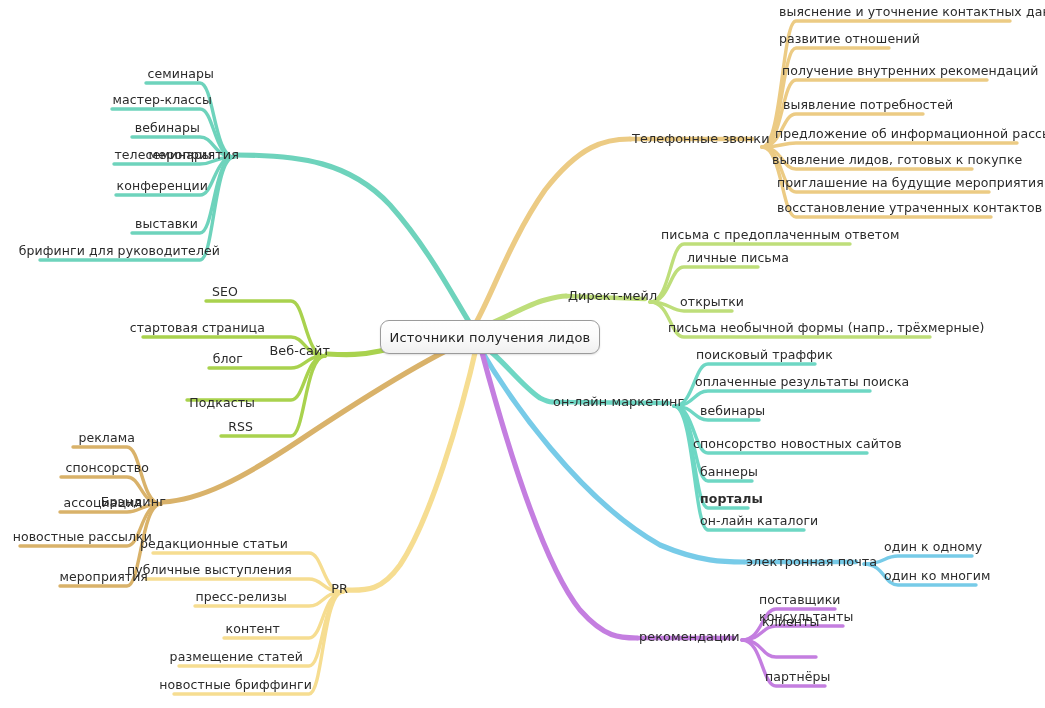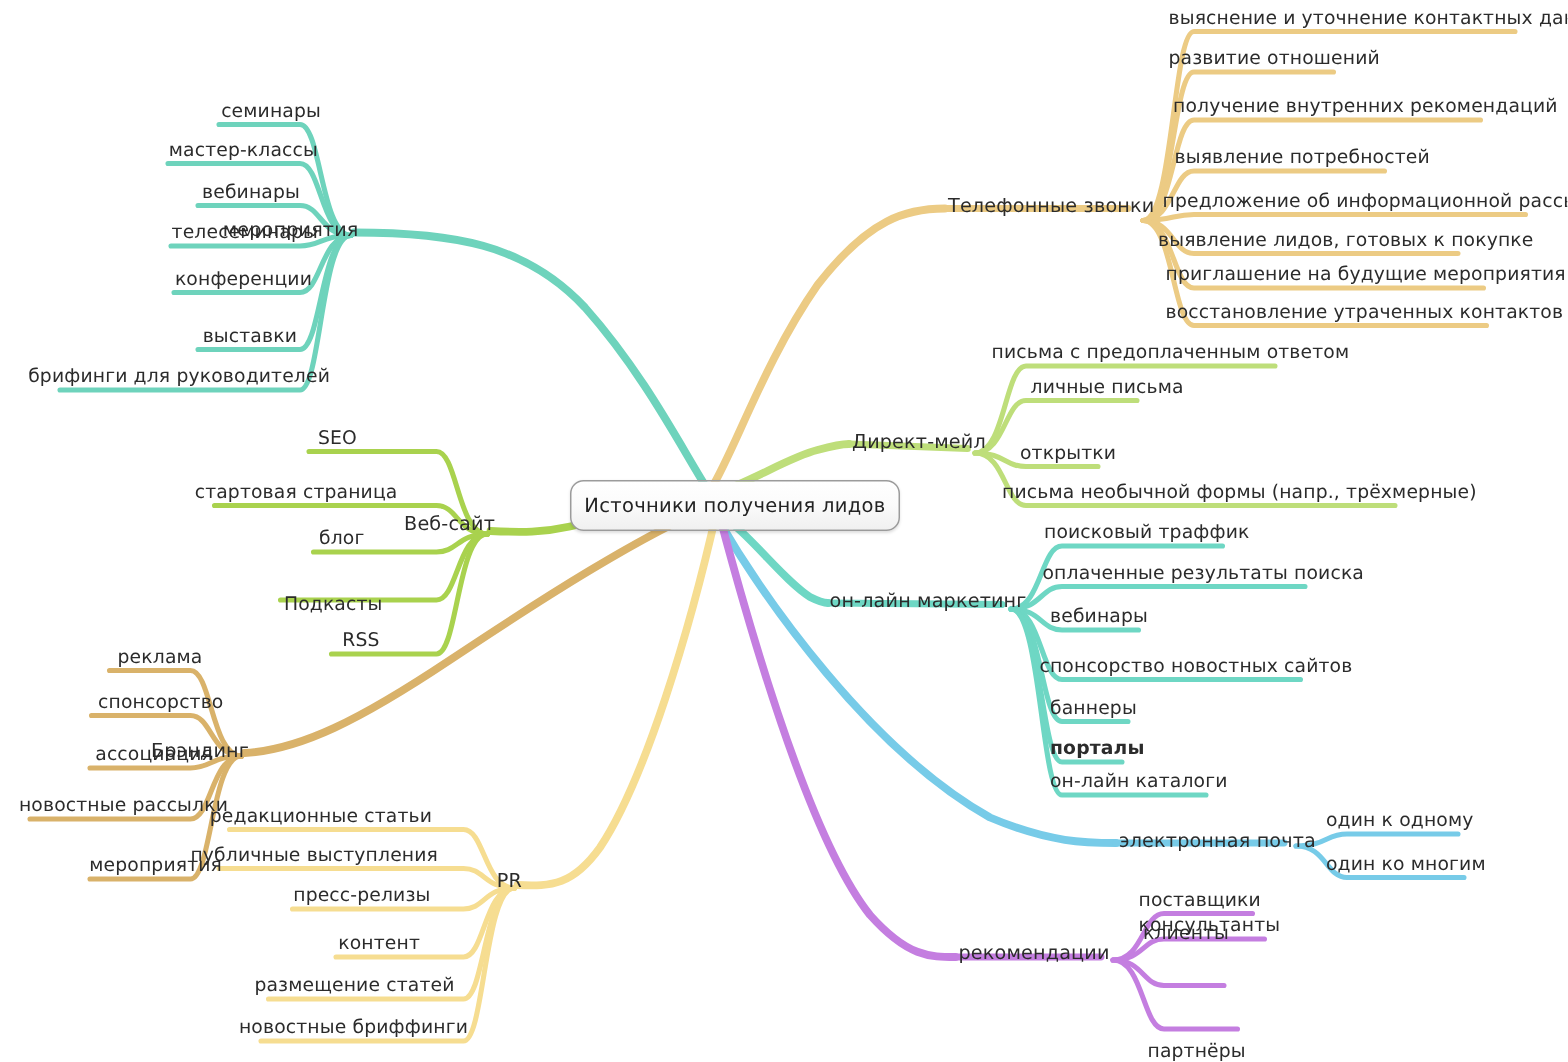--- a/index.html
+++ b/index.html
@@ -134,18 +134,18 @@
       <div class="lbl right" style="left: 700px; top: 472px;">баннеры</div>
       <div class="lbl right" style="left: 700px; top: 499px; font-weight: bold;">порталы</div>
       <div class="lbl right" style="left: 700px; top: 521px;">он-лайн каталоги</div>
       <div class="lbl right main" style="left: 746px; top: 562px;">электронная почта</div>
       <div class="lbl right" style="left: 884px; top: 547px;">один к одному</div>
       <div class="lbl right" style="left: 884px; top: 576px;">один ко многим</div>
       <div class="lbl right main" style="left: 639px; top: 637px;">рекомендации</div>
       <div class="lbl right" style="left: 759px; top: 600px;">поставщики</div>
       <div class="lbl right" style="left: 759px; top: 617px;">консультанты</div>
       <div class="lbl right" style="left: 762px; top: 622px;">клиенты</div>
-      <div class="lbl right" style="left: 765px; top: 677px; margin-top: 24px;">партнёры</div>
+      <div class="lbl right" style="left: 765px; top: 677px;">партнёры</div>
     </div>
   <div id="root" style="left: 380px; top: 320px; width: 220px; height: 34px;">
     <span>Источники получения лидов</span>
   </div>
 </div>
 
 </body></html>

